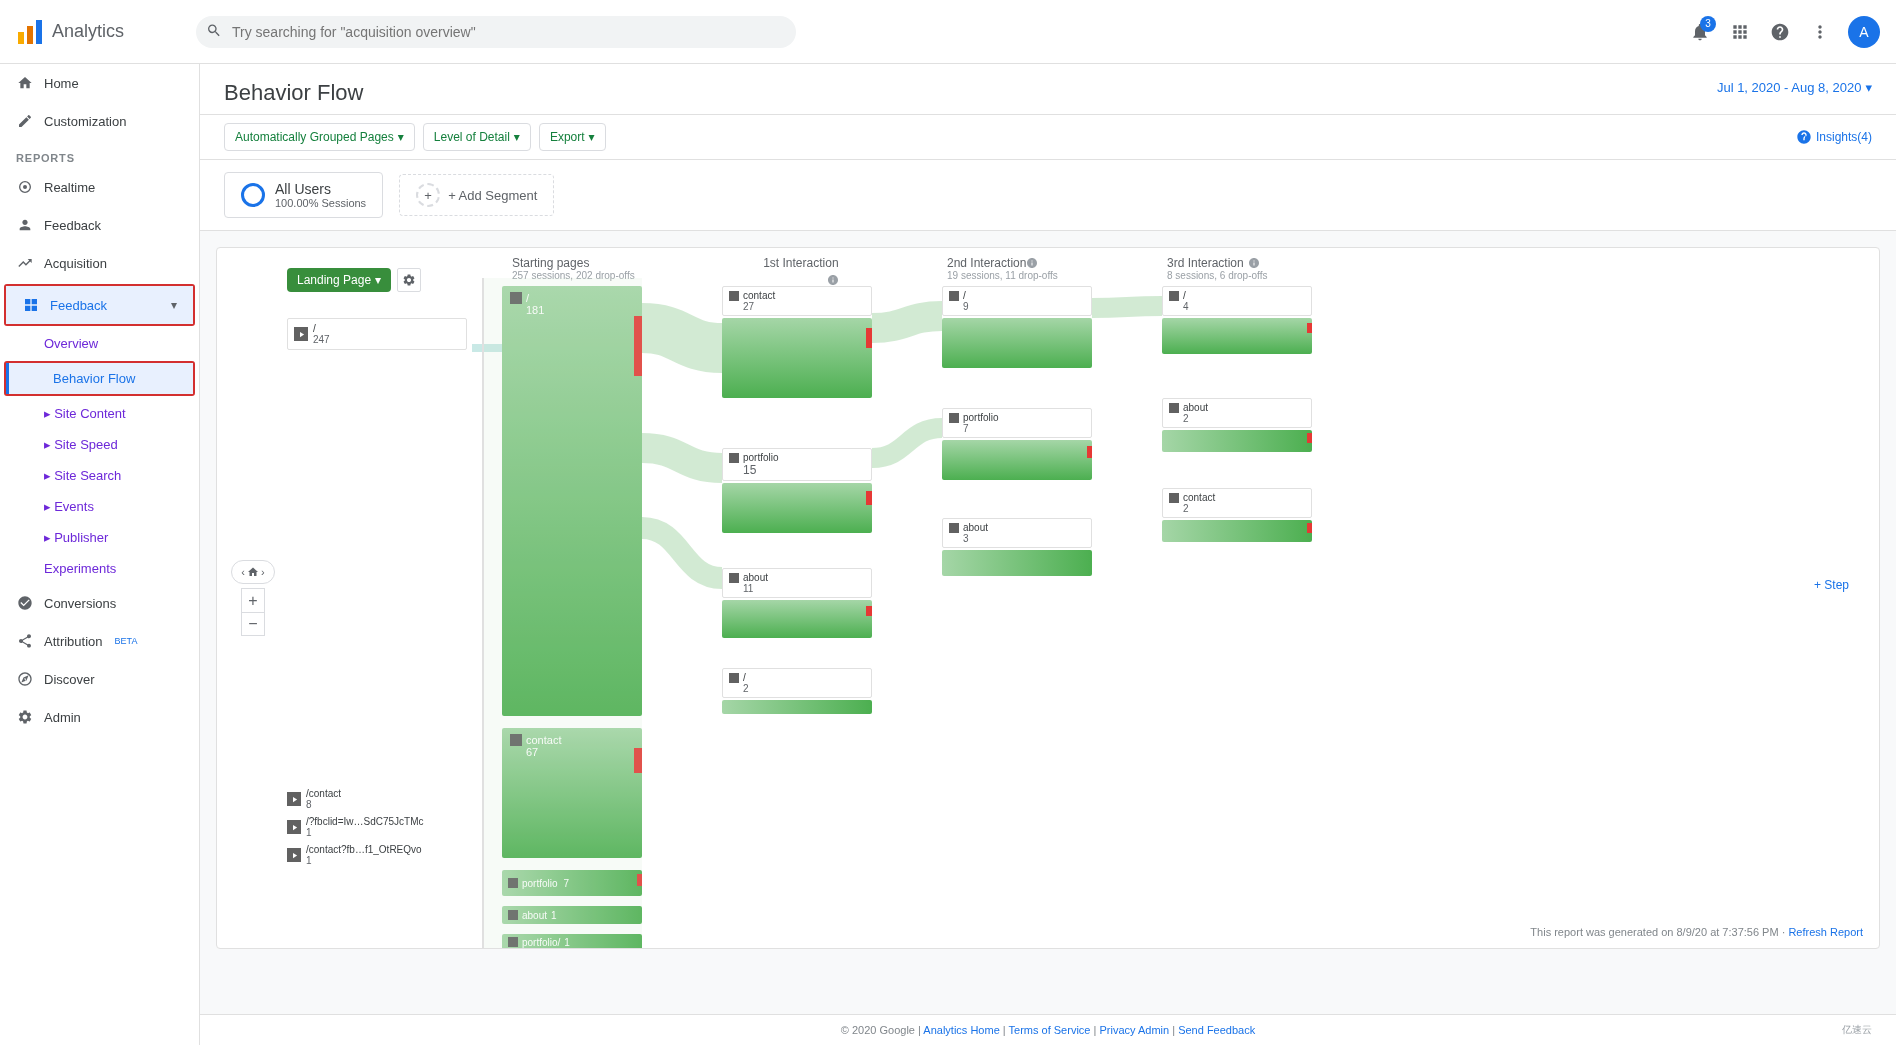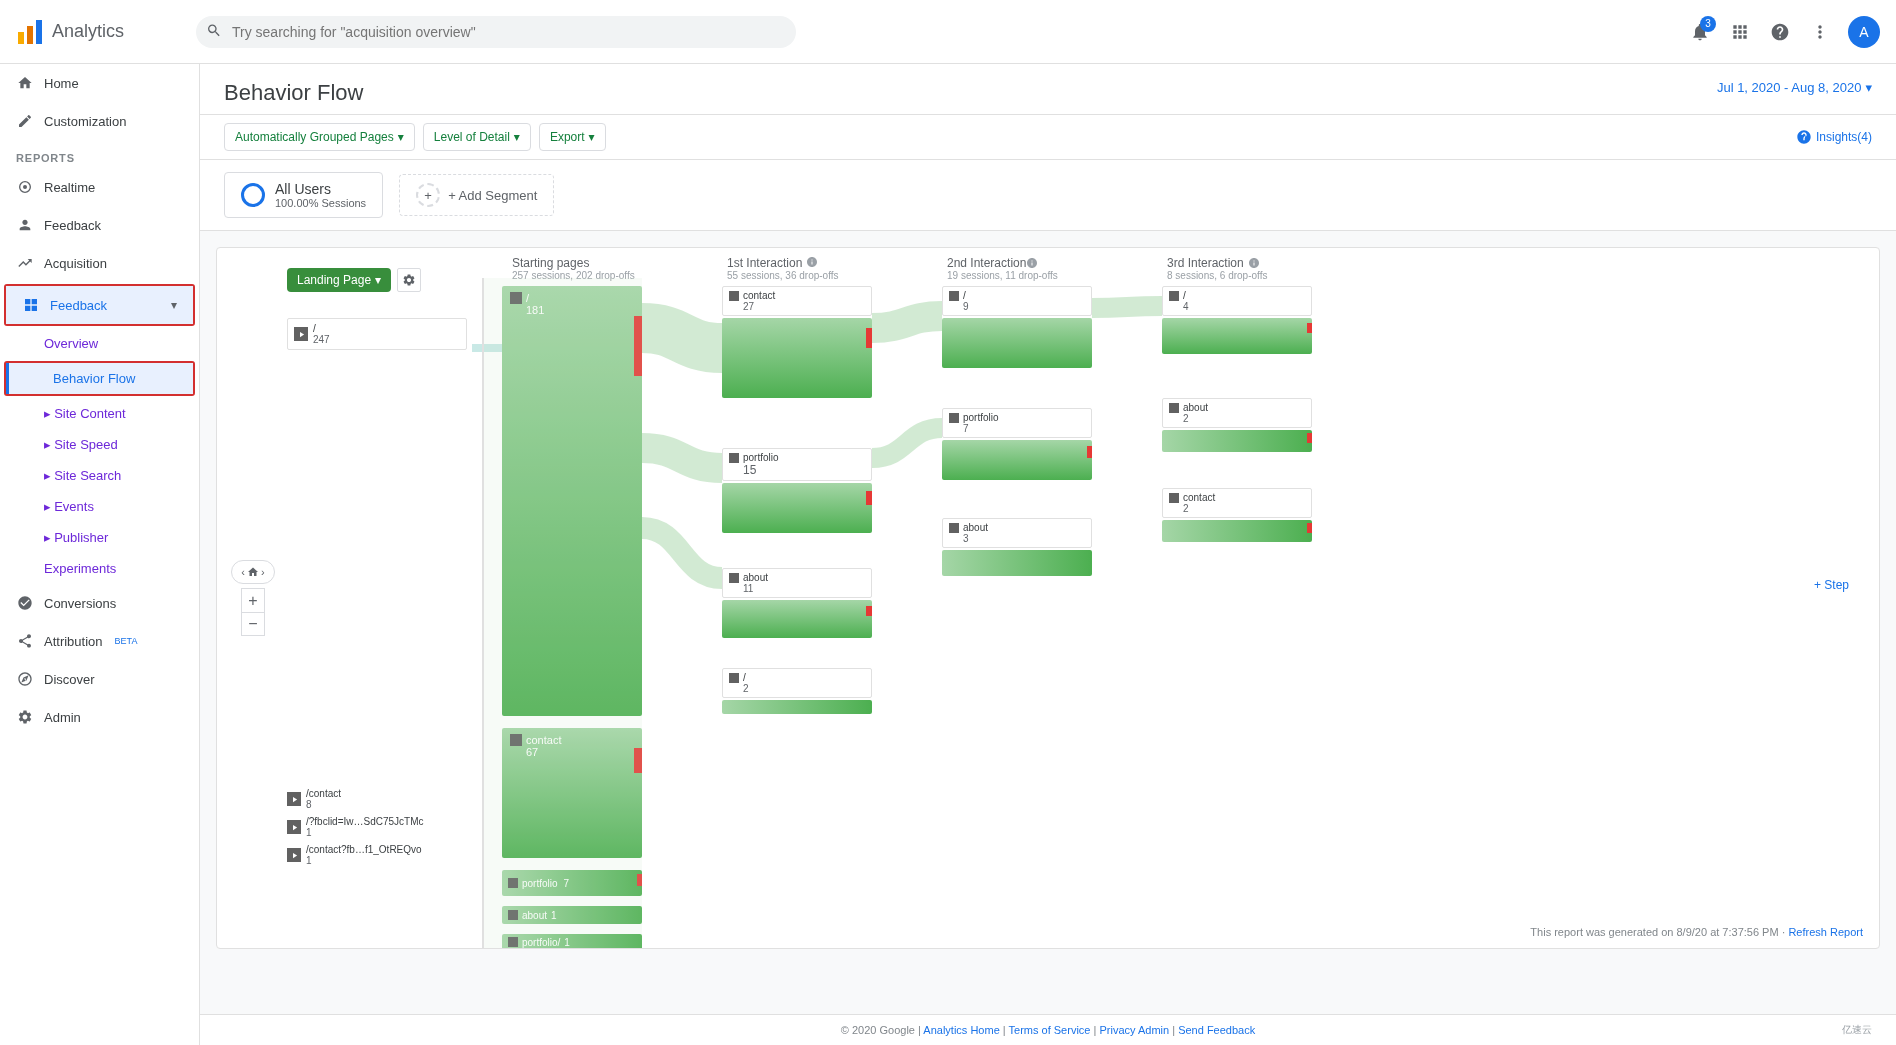--- a/index.html
+++ b/index.html
@@ -418,21 +418,21 @@
 
           <div style="position: absolute; left: 285px; top: 686px; width: 140px; height: 16px;">
             <div style="width: 100%; height: 100%; background: linear-gradient(to right, #a5d6a7, #4caf50); border-radius: 2px; position: relative; cursor: pointer; display: flex; align-items: center; padding: 0 6px; gap: 4px;">
               <div style="width: 10px; height: 10px; background: #616161; flex-shrink: 0;"></div>
               <span style="font-size: 10px; color: #fff;">portfolio/</span>
               <span style="font-size: 10px; color: #fff;">1</span>
             </div>
           </div>
 
           <div style="position: absolute; left: 510px; top: 8px;">
-            <div style="display: flex; align-items: flex-start; gap: 4px;">
+            <div style="display: flex; align-items: flex-end; gap: 4px; flex-direction: column;">
               <span style="font-size: 12px; font-weight: 500; color: #5f6368;">1st Interaction</span>
               <svg width="12" height="12" viewBox="0 0 24 24" fill="#9aa0a6">
                   <path d="M12 2C6.48 2 2 6.48 2 12s4.48 10 10 10 10-4.48 10-10S17.52 2 12 2zm1 15h-2v-6h2v6zm0-8h-2V7h2v2z"></path>
                 </svg>
             </div>
             <div style="font-size: 10px; color: #9aa0a6;">55 sessions, 36 drop-offs</div>
           </div>
 
           <div style="position: absolute; left: 505px; top: 38px; width: 150px;">
             <div style="border: 1px solid #e0e0e0; background: #fff; padding: 3px 6px; border-radius: 2px; cursor: pointer;">

